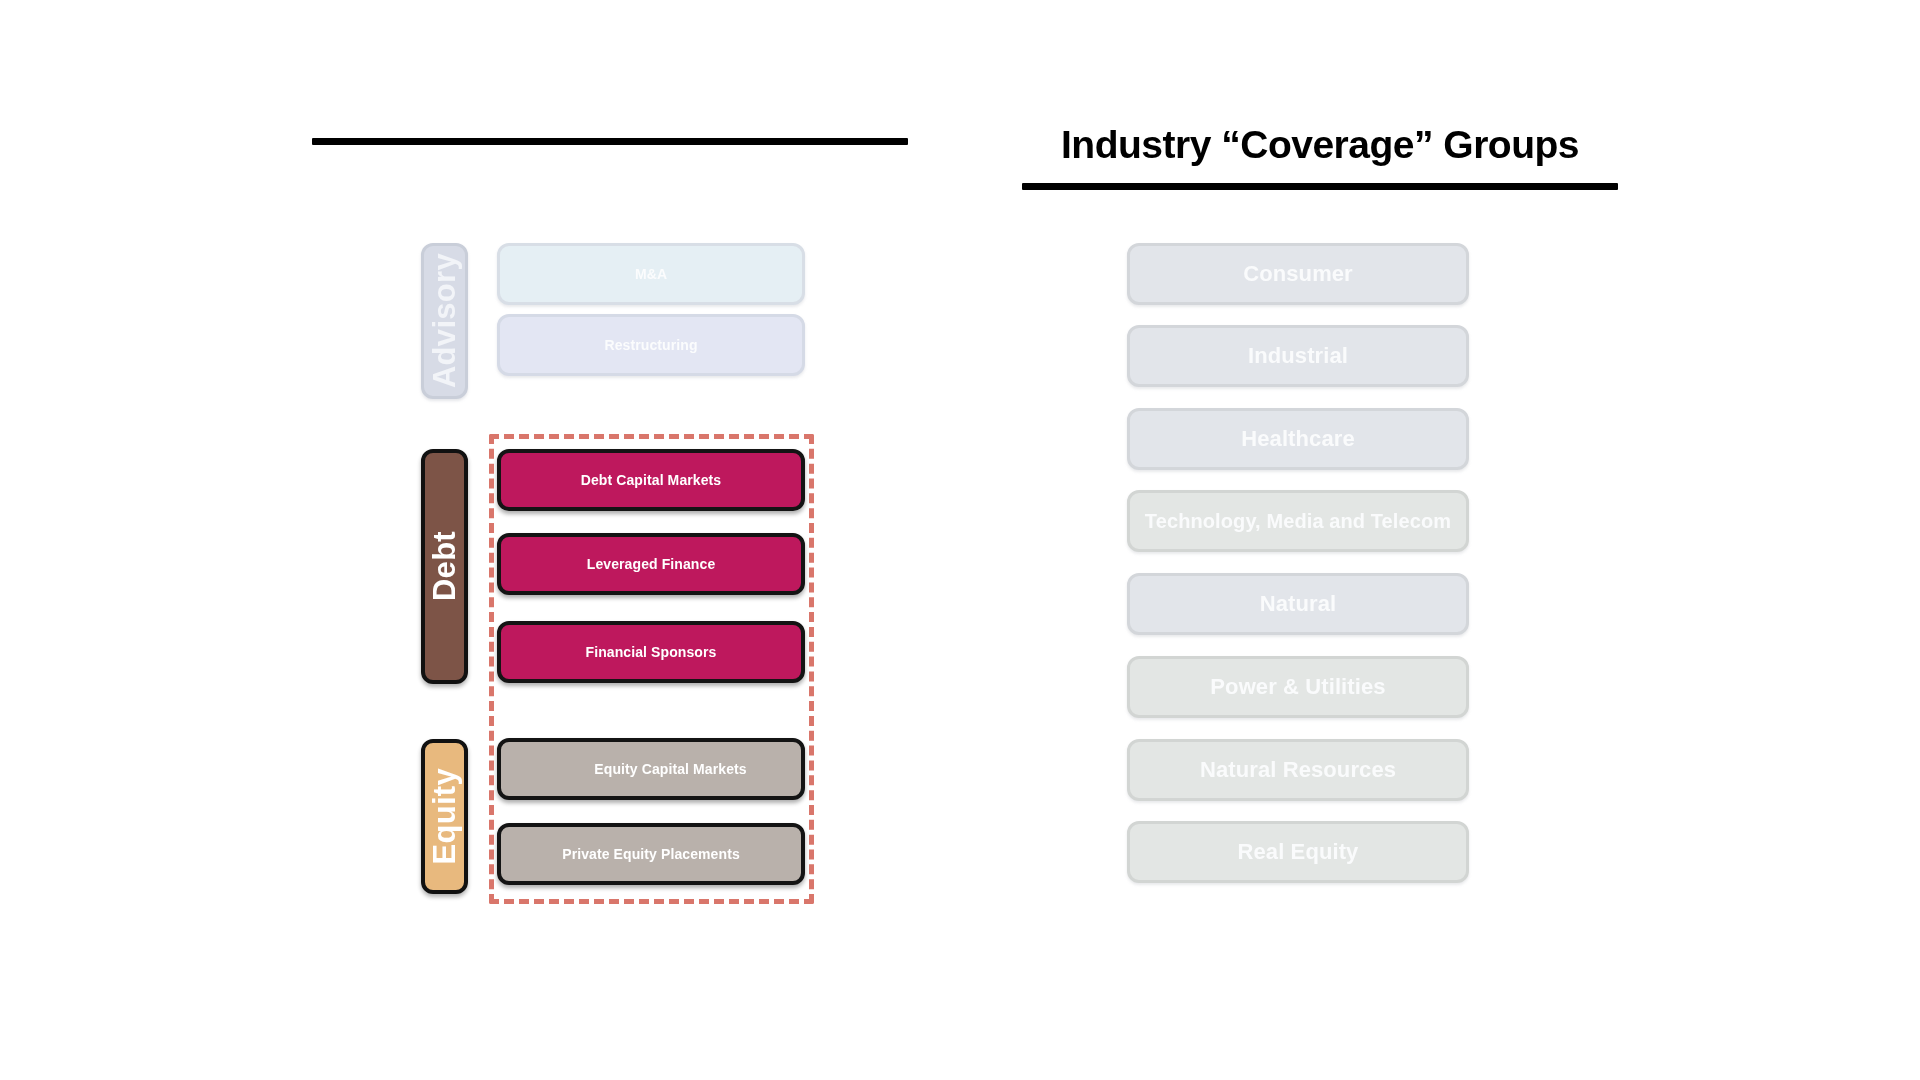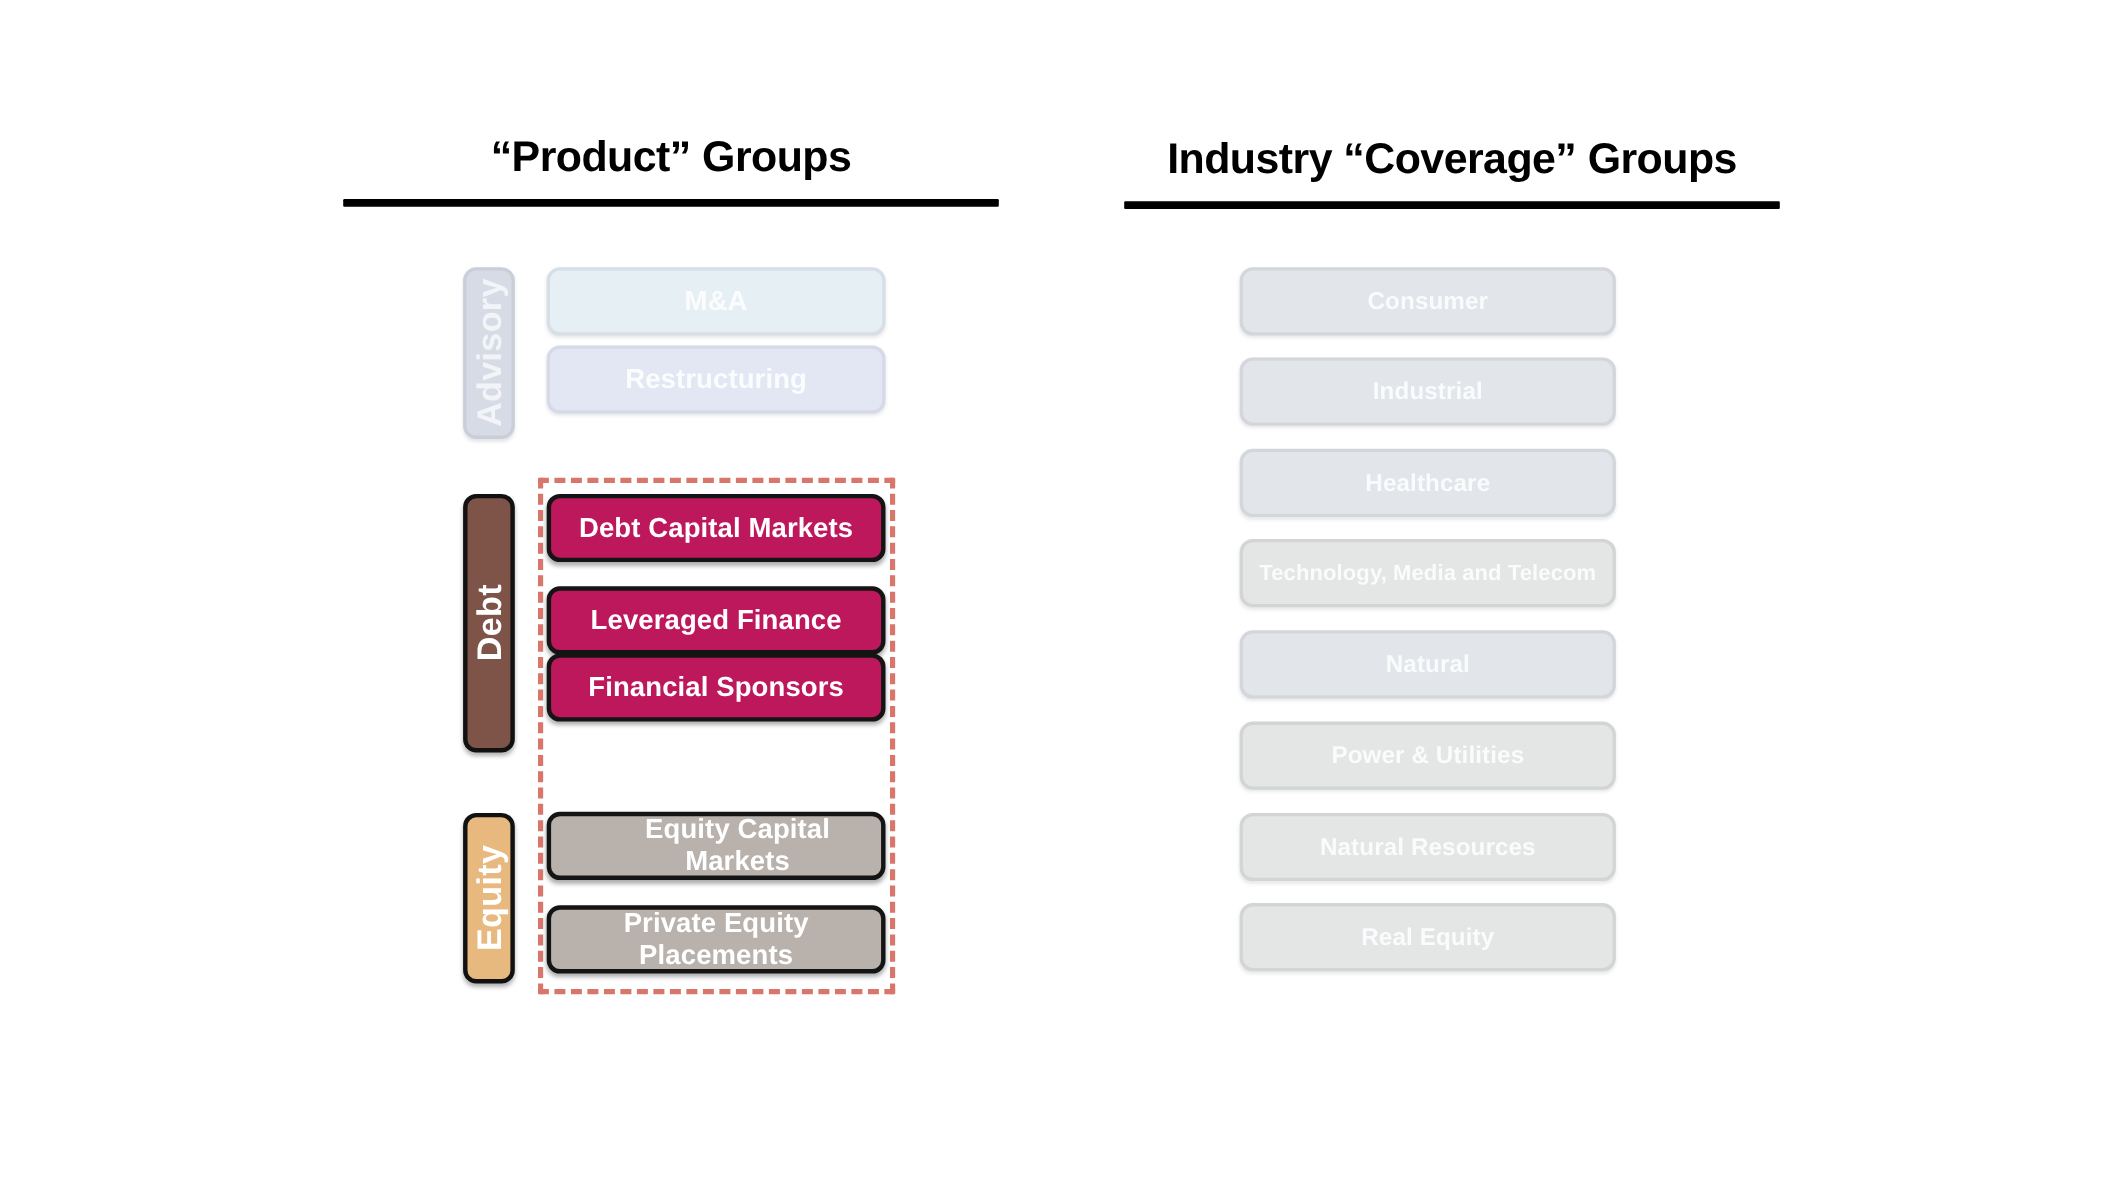--- a/index.html
+++ b/index.html
@@ -98,21 +98,21 @@
     background: #e8b97e;
     border: 4px solid #111111;
     box-shadow: 0 3px 4px rgba(0,0,0,0.30);
   }
 
   
   .pill.product {
     left: 497px;
     width: 308px;
     height: 62px;
-    font-size: 25px;
+    font-size: 14px;
   }
 
   
   .pill.faded-blue {
     background: #e5eff4;
     border: 3px solid #d8dee6;
     color: #fbfcfd;
     box-shadow: 0 2px 3px rgba(150,155,170,0.22);
   }
   .pill.faded-lav {
@@ -169,21 +169,20 @@
   .pill.coverage.small {
     font-size: 20px;
   }
 </style>
 </head>
 <body>
 
 <div class="stage">
 
   <div class="col-header" id="header-product">
-    <div class="title">“Product” Groups</div>
     <div class="rule"></div>
   </div>
 
   <div class="col-header" id="header-coverage">
     <div class="title">Industry “Coverage” Groups</div>
     <div class="rule"></div>
   </div>
 
   <div class="vbar" id="vbar-advisory">
     <span>Advisory</span>
@@ -206,21 +205,21 @@
   </div>
 
   <div class="pill product slate" style="top:449px;">
     <span>Debt Capital Markets</span>
   </div>
 
   <div class="pill product slate" style="top:533px;">
     <span>Leveraged Finance</span>
   </div>
 
-  <div class="pill product slate" style="top:594px;">
+  <div class="pill product slate" style="top:621px;">
     <span>Financial Sponsors</span>
   </div>
 
   <div class="pill product warmgray" style="top:738px;padding-left:39px;">
     <span>Equity Capital Markets</span>
   </div>
 
   <div class="pill product warmgray" style="top:823px;">
     <span>Private Equity Placements</span>
   </div>

